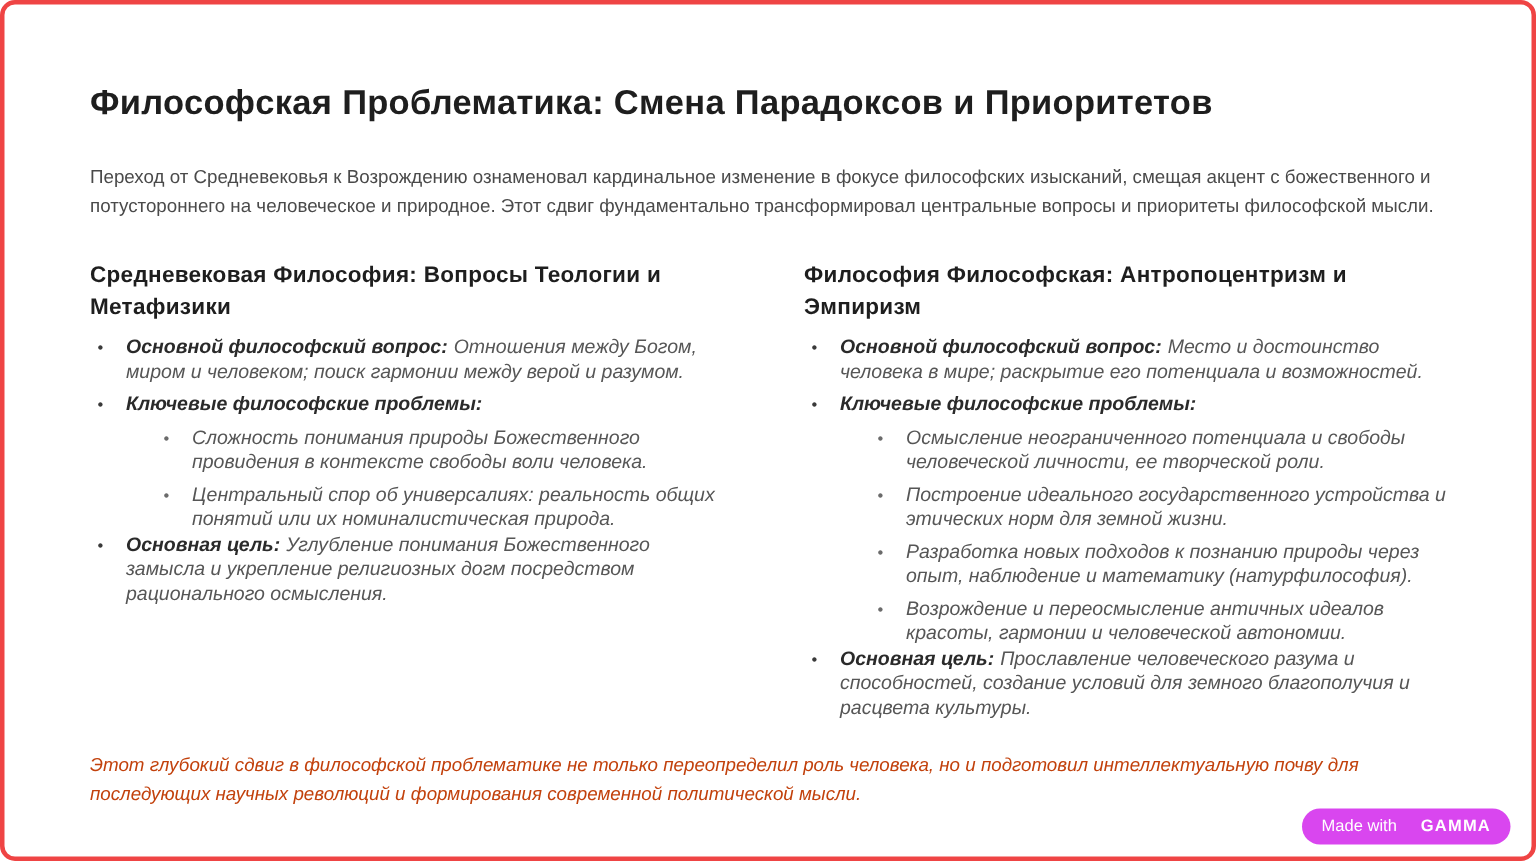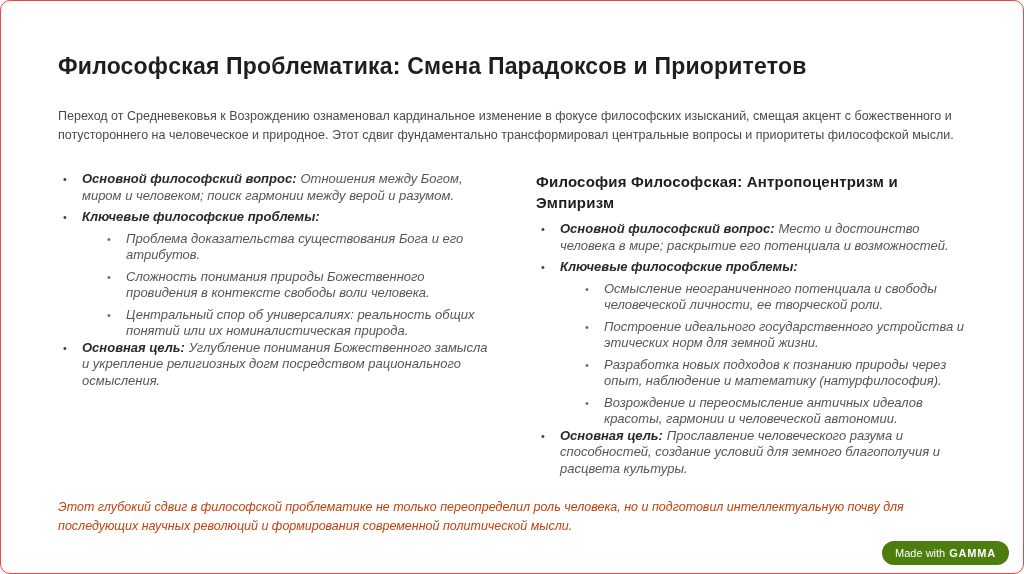--- a/index.html
+++ b/index.html
@@ -6,21 +6,21 @@
   html, body { width: 1024px; height: 574px; background: #ffffff; }
   body {
     font-family: "Liberation Sans", "DejaVu Sans", sans-serif;
     overflow: hidden;
   }
   .slide {
     position: relative;
     width: 1024px;
     height: 574px;
     background: #ffffff;
-    border: 1px solid #ef4444;
+    border: 3px solid #ef4444;
     border-radius: 10px;
     padding: 50px 57px 0 57px;
   }
   .slide-title {
     font-size: 23px;
     line-height: 30px;
     font-weight: 700;
     color: #1e1e1e;
     letter-spacing: 0.2px;
   }
@@ -66,22 +66,22 @@
     font-style: italic;
     color: #c2410c;
   }
   .badge {
     position: absolute;
     right: 14px;
     bottom: 8px;
     height: 24px;
     display: flex;
     align-items: center;
-    gap: 4px;
-    background: #4d7c0f;
+    gap: 16px;
+    background: #d946ef;
     color: #ffffff;
     border-radius: 999px;
     padding: 2px 13px;
     font-size: 11px;
     cursor: pointer;
   }
   .badge .brand {
     font-weight: 700;
     letter-spacing: 0.8px;
   }
@@ -91,38 +91,35 @@
 
 <div class="slide">
 
   <h1 class="slide-title">Философская Проблематика: Смена Парадоксов и Приоритетов</h1>
 
   <p class="slide-subtitle">Переход от Средневековья к Возрождению ознаменовал кардинальное изменение в фокусе философских изысканий, смещая акцент с божественного и потустороннего на человеческое и природное. Этот сдвиг фундаментально трансформировал центральные вопросы и приоритеты философской мысли.</p>
 
   <div class="columns">
 
     <section class="col">
+      <h2 class="col-heading">Средневековая Философия: Вопросы Теологии и Метафизики</h2>
       <div class="bullets">
 
         <div class="li">
           <span class="marker"></span>
           <p class="li-text"><strong class="lead">Основной философский вопрос:</strong><span>Отношения между Богом, миром и человеком; поиск гармонии между верой и разумом.</span></p>
         </div>
 
         <div class="li">
           <span class="marker"></span>
           <div class="li-text">
             <p><strong class="lead">Ключевые философские проблемы:</strong></p>
           </div>
         </div>
         <div class="sublist">
-          <div class="li sub">
-            <span class="marker"></span>
-            <p class="li-text">Проблема доказательства существования Бога и его атрибутов.</p>
-          </div>
           <div class="li sub">
             <span class="marker"></span>
             <p class="li-text">Сложность понимания природы Божественного провидения в контексте свободы воли человека.</p>
           </div>
           <div class="li sub">
             <span class="marker"></span>
             <p class="li-text">Центральный спор об универсалиях: реальность общих понятий или их номиналистическая природа.</p>
           </div>
         </div>
 

